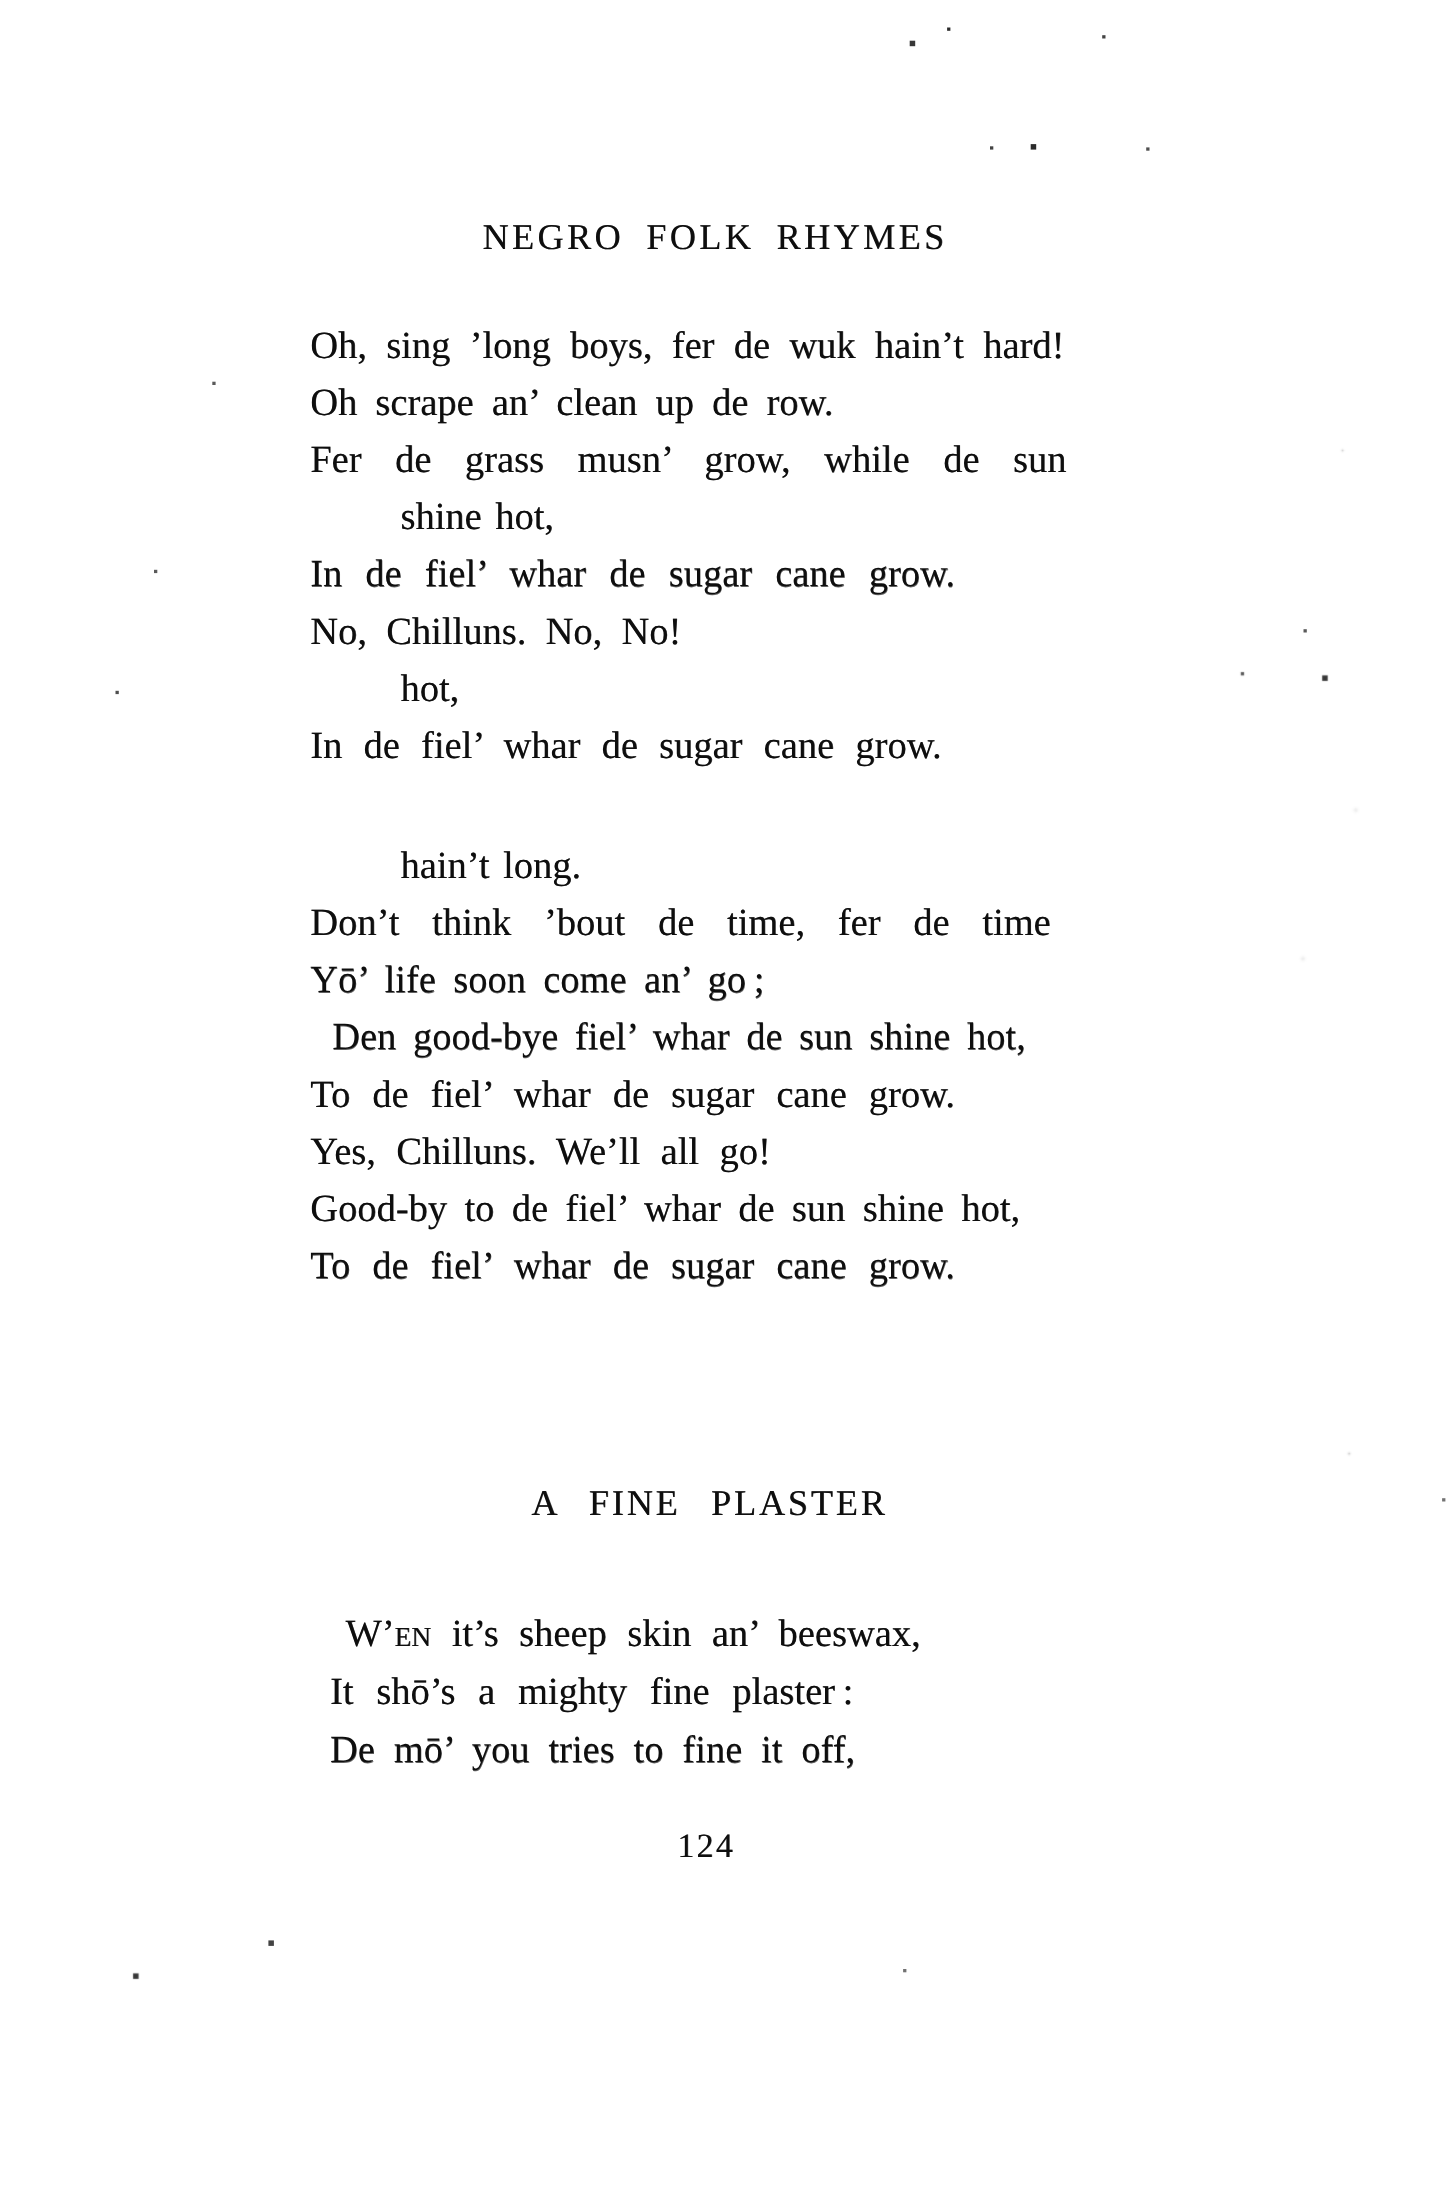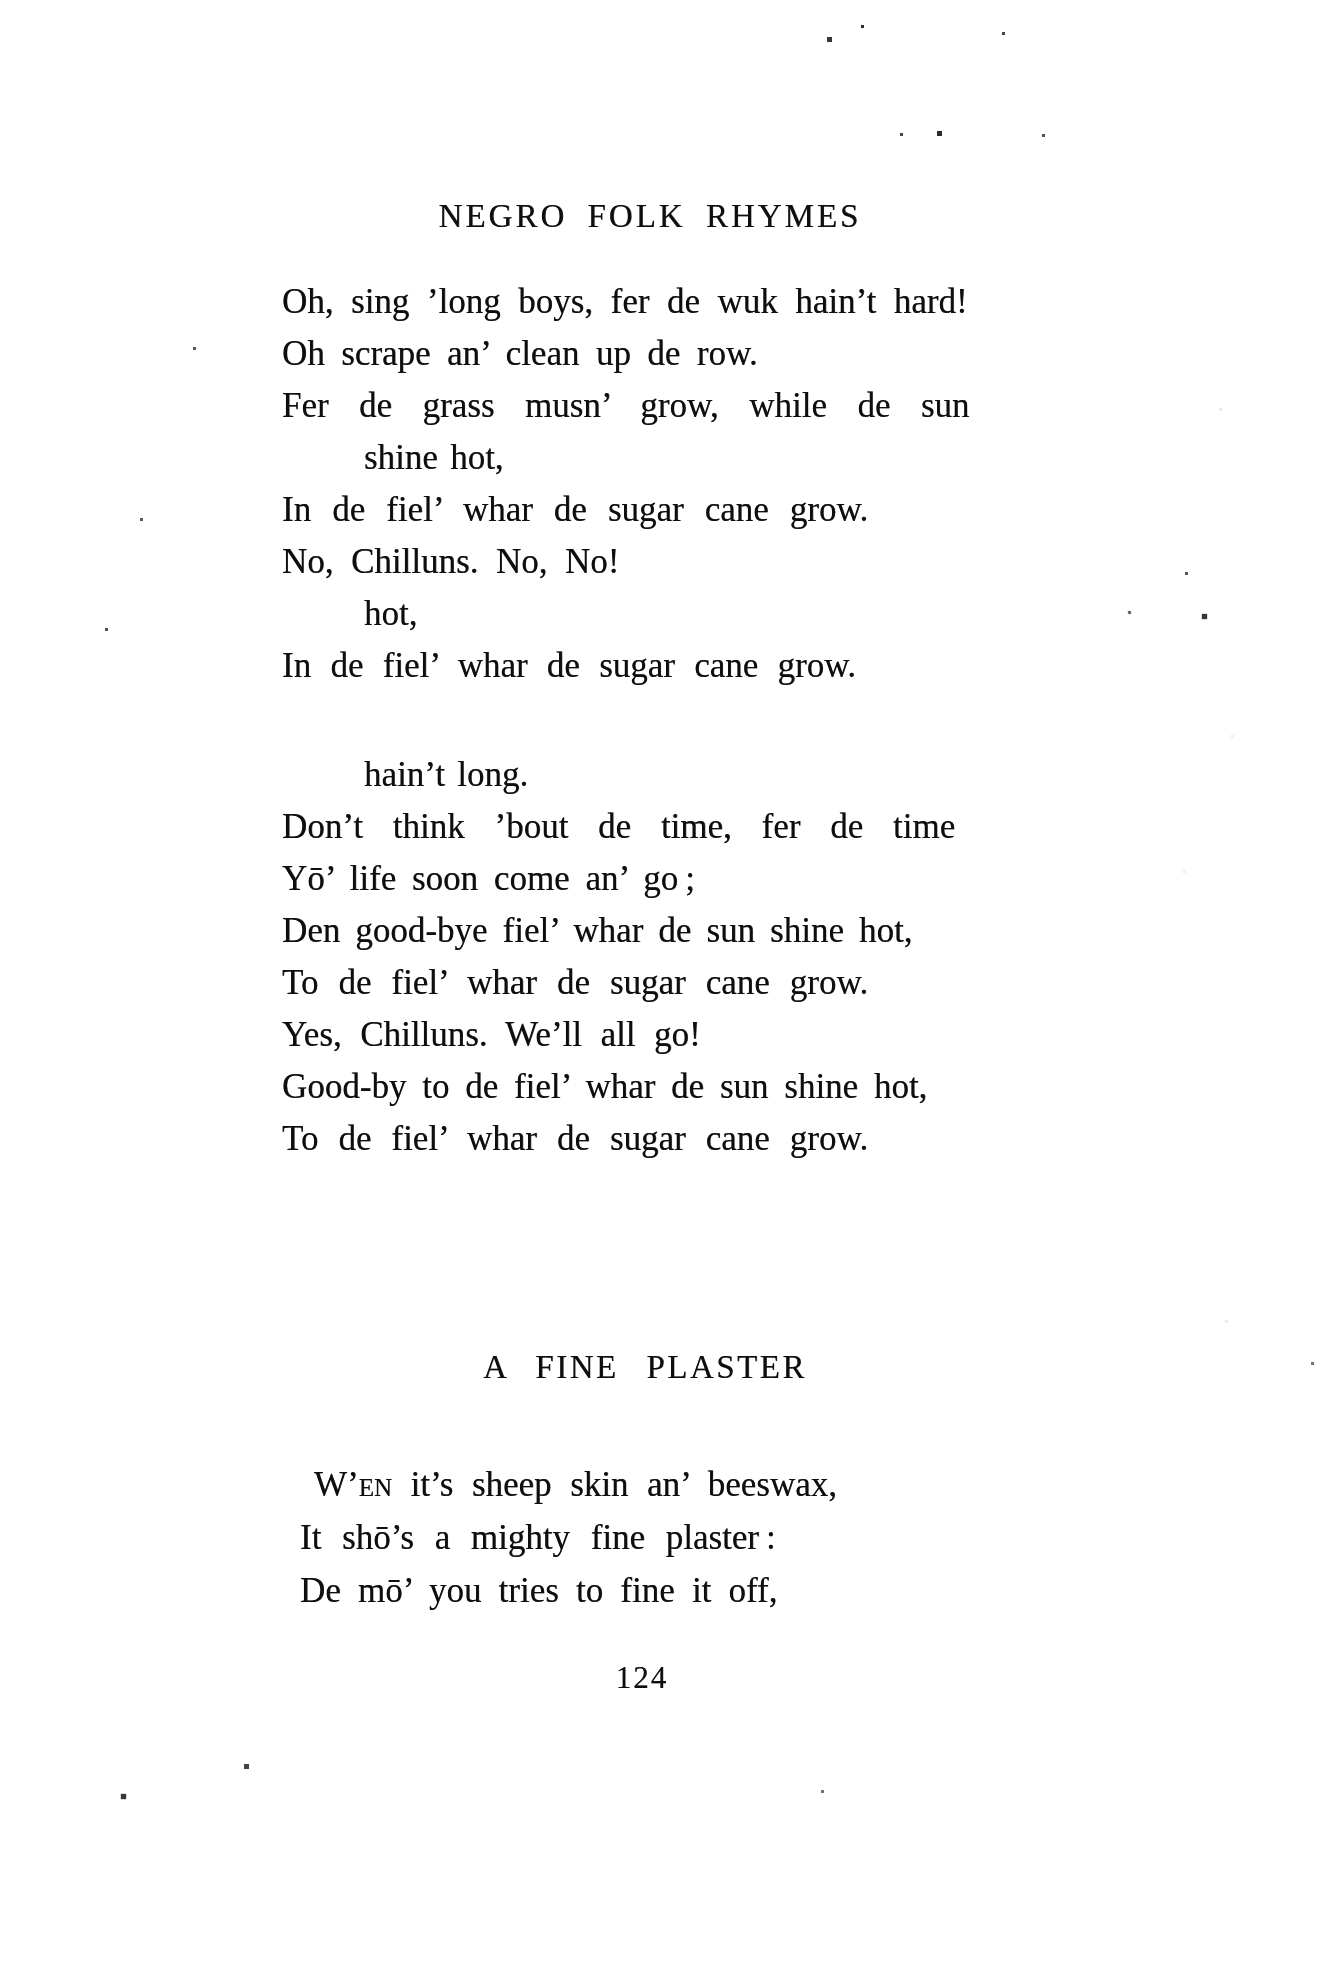--- a/index.html
+++ b/index.html
@@ -31,21 +31,21 @@
     letter-spacing: 3px;
     word-spacing: 9px;
     white-space: nowrap;
   }
   .poem {
     position: absolute;
     font-size: 35px;
     line-height: 52px;
   }
   .poem-1 {
-    top: 276px;
+    top: 288px;
     left: 282px;
     width: 770px;
   }
   .poem-2 {
     top: 1438px;
     left: 300px;
     width: 760px;
     line-height: 53px;
   }
   .stanza + .stanza {
@@ -134,21 +134,21 @@
         <div class="line indent" style="word-spacing: 0.1em;">shine hot,</div>
         <div class="line" style="word-spacing: 0.35em;">In de fiel’ whar de sugar cane grow.</div>
         <div class="line" style="word-spacing: 0.25em;">No, Chilluns. No, No!</div>
         <div class="line indent" style="word-spacing: 0.1em;">hot,</div>
         <div class="line" style="word-spacing: 0.3em;">In de fiel’ whar de sugar cane grow.</div>
       </div>
       <div class="stanza">
         <div class="line indent" style="word-spacing: 0.1em;">hain’t long.</div>
         <div class="line" style="word-spacing: 0.6em;">Don’t think ’bout de time, fer de time</div>
         <div class="line" style="word-spacing: 0.2em;">Yō’ life soon come an’ go ;</div>
-        <div class="line" style="word-spacing: 0.18em;">Den good-bye fiel’ whar de sun shine hot,</div>
+        <div class="line" style="word-spacing: 0.18em; margin-left: 20px;">Den good-bye fiel’ whar de sun shine hot,</div>
         <div class="line" style="word-spacing: 0.32em;">To de fiel’ whar de sugar cane grow.</div>
         <div class="line" style="word-spacing: 0.28em;">Yes, Chilluns. We’ll all go!</div>
         <div class="line" style="word-spacing: 0.2em;">Good-by to de fiel’ whar de sun shine hot,</div>
         <div class="line" style="word-spacing: 0.32em;">To de fiel’ whar de sugar cane grow.</div>
       </div>
     </div>
 
   <div class="section-title ink">A FINE PLASTER</div>
 
   <div class="poem poem-2 ink">

